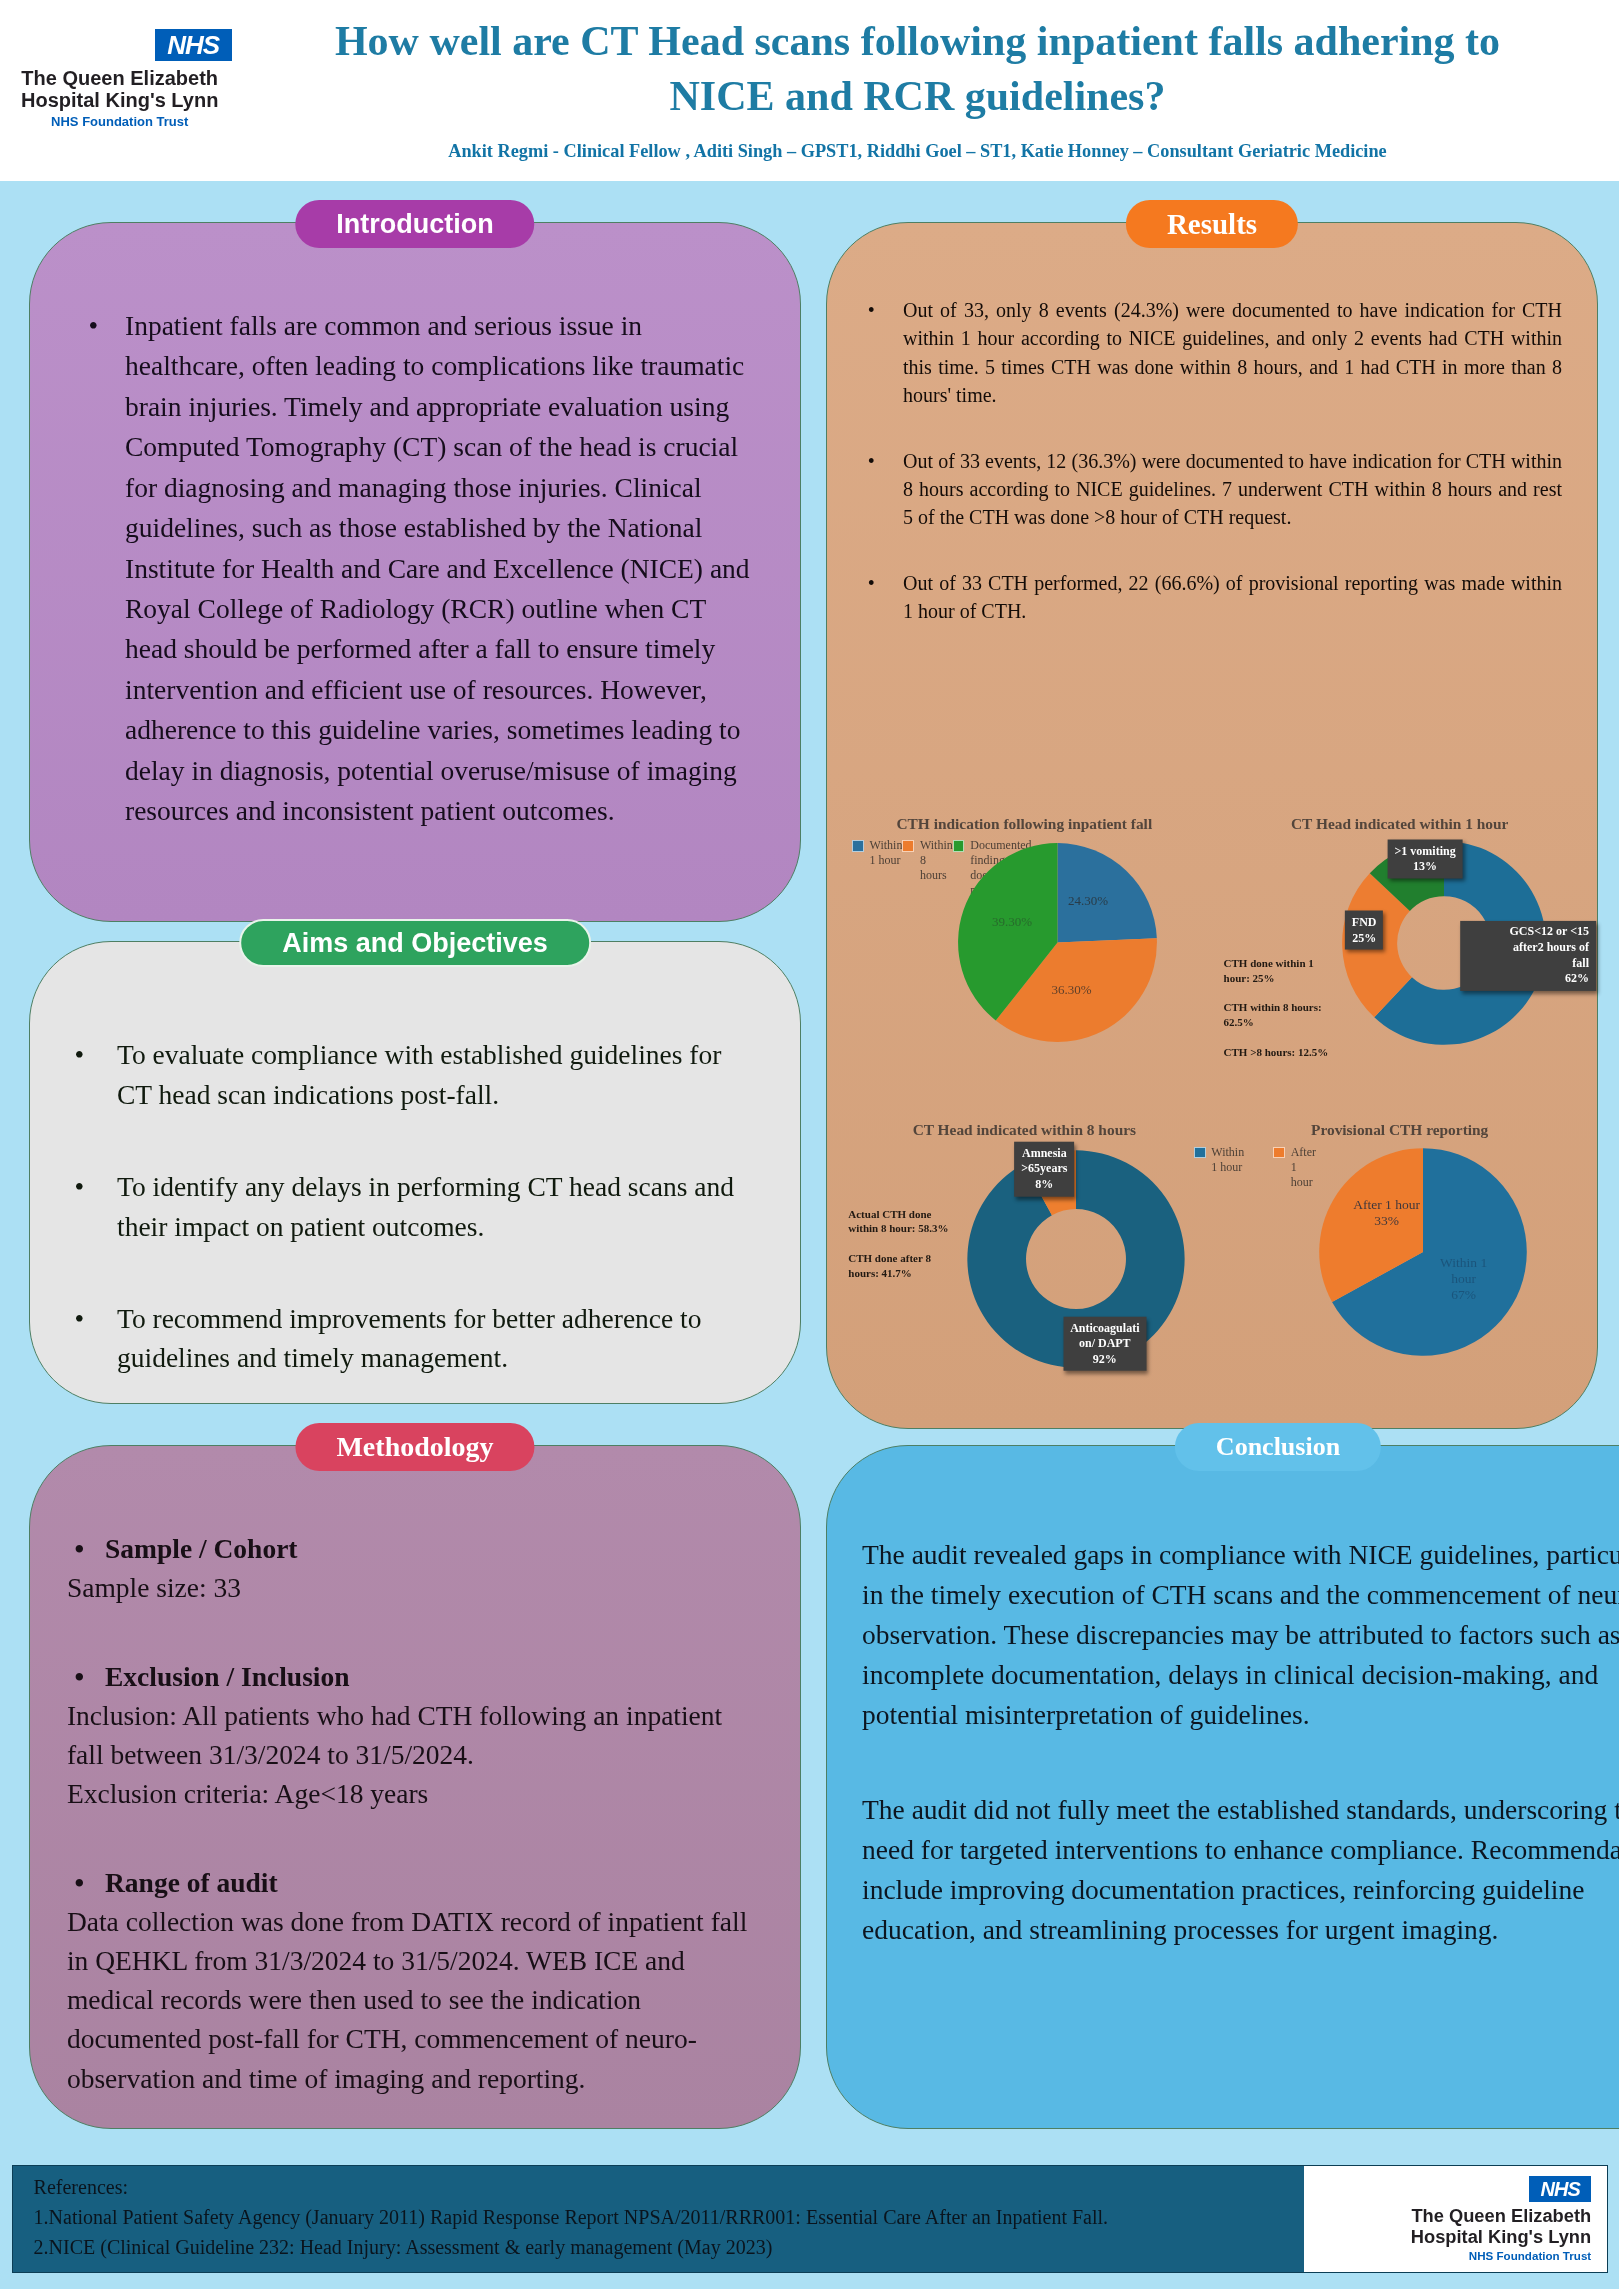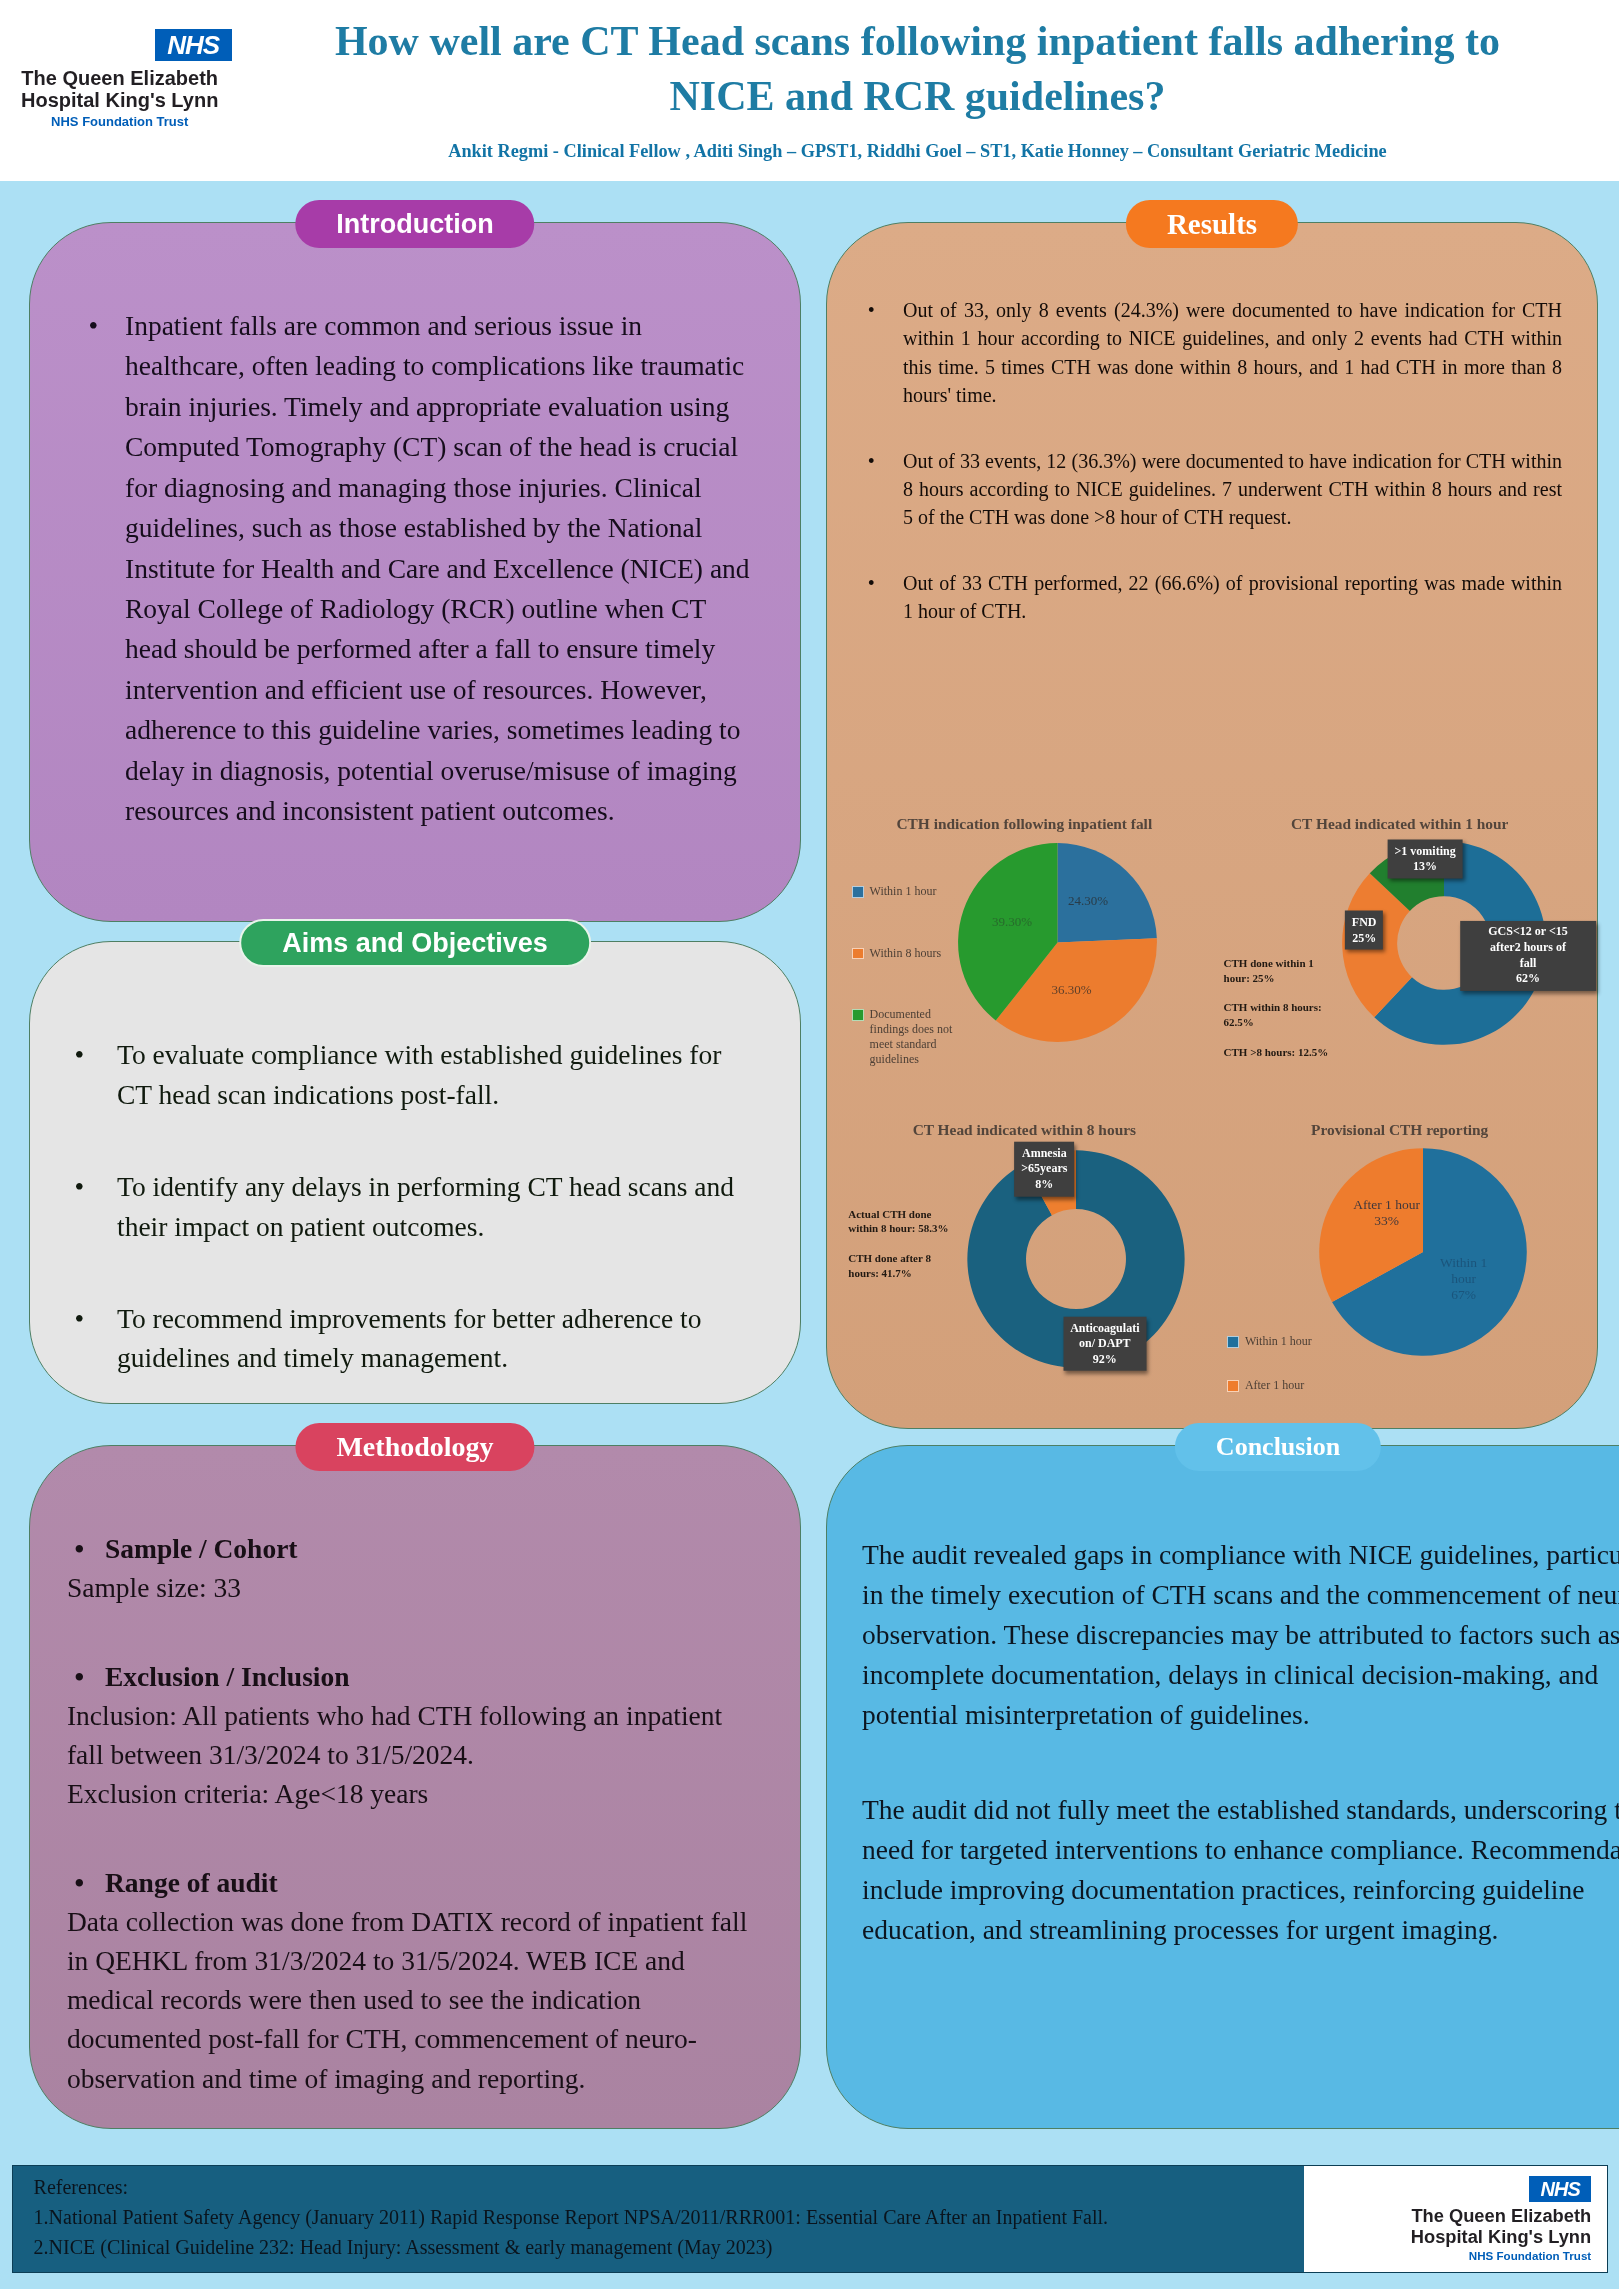--- a/index.html
+++ b/index.html
@@ -50,37 +50,37 @@
   .meth-line{padding-left:3.9px;}
   .meth-gap{height:50px;}
   .concl-body{padding:89px 39px 0 35px;font-size:27.5px;line-height:1.45;color:#0c1520;}
   .concl-body p{margin:0 0 56px 0;}
   
   .charts{position:absolute;left:9.7px;right:9.7px;top:584px;bottom:7.7px;
           display:grid;grid-template-columns:1fr 1fr;grid-template-rows:1fr 1fr;}
   .chart{position:relative;}
   .ctitle{text-align:center;font-weight:bold;font-size:15.4px;color:#53453b;padding-top:7.7px;}
   .cbody{position:absolute;left:0;right:0;top:31px;bottom:0;display:flex;}
-  .legend{display:flex;flex-direction:column;font-family:Liberation Serif, serif;}
+  .legend{display:flex;flex-direction:row;font-family:Liberation Serif, serif;}
   .li{display:flex;gap:5.8px;font-size:12px;color:#4c3f35;line-height:1.25;}
   .sw{width:9.7px;height:9.7px;margin-top:1.9px;flex:none;border:1px solid rgba(255,255,255,.65);}
   .pwrap{position:relative;}
   .pwrap svg{width:100%;height:100%;display:block;}
   .plabel{position:absolute;transform:translate(-50%,-50%);font-size:13px;color:rgba(40,40,40,.72);white-space:pre-line;text-align:center;}
   .bx{position:absolute;transform:translate(-50%,-50%);background:#3f3f3f;color:#fff;font-weight:bold;
       font-size:12px;text-align:center;padding:3.9px 6.8px;line-height:1.3;white-space:pre-line;
       box-shadow:1.9px 2.9px 3.9px rgba(0,0,0,.45);}
   .annots{display:flex;flex-direction:column;font-weight:bold;font-size:11px;color:#211912;line-height:1.32;}
   
   .c1 .legend{width:118px;justify-content:space-evenly;padding-left:15.4px;box-sizing:border-box;}
   .c1 .pwrap{width:205px;height:205px;margin-top:1.9px;}
   
   .c2 .annots{width:127px;padding-left:11.6px;margin-top:118px;gap:15.4px;box-sizing:border-box;}
   .c2 .pwrap{width:210px;height:210px;}
-  .c2 .bx-gcs{width:122px;}
+  .c2 .bx-gcs{width:122px;text-align:right;}
   
   .c3 .annots{width:127px;padding-left:11.6px;margin-top:62px;gap:15.4px;box-sizing:border-box;}
   .c3 .pwrap{width:224px;height:224px;margin-top:1.9px;}
   
   .c4 .legend{width:104px;justify-content:flex-end;gap:29px;padding:0 0 27px 15.4px;box-sizing:border-box;font-size:12.6px;}
   .c4 .pwrap{width:214px;height:214px;}
   .c4 .lbl-after{font-size:13.5px;font-weight:normal;color:rgba(33,43,62,.85);}
   .c4 .lbl-within{font-size:13.5px;color:rgba(18,40,70,.38);}
   
   .footer{position:absolute;left:11.6px;top:2165px;width:1596px;height:108px;background:#175f80;border:1.9px solid #0c3e55;box-sizing:border-box;}

